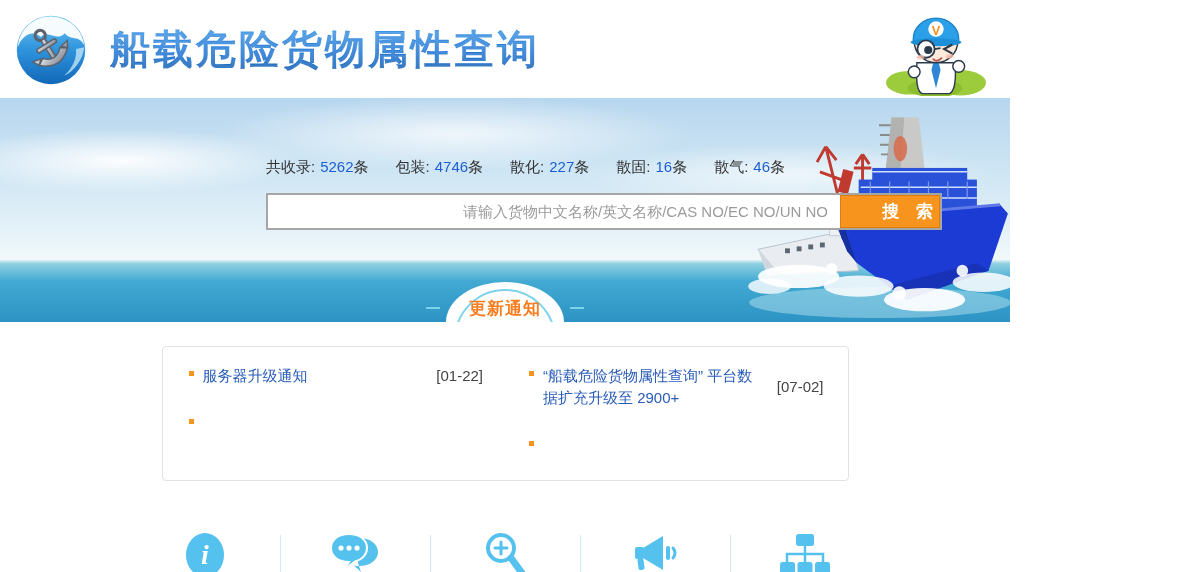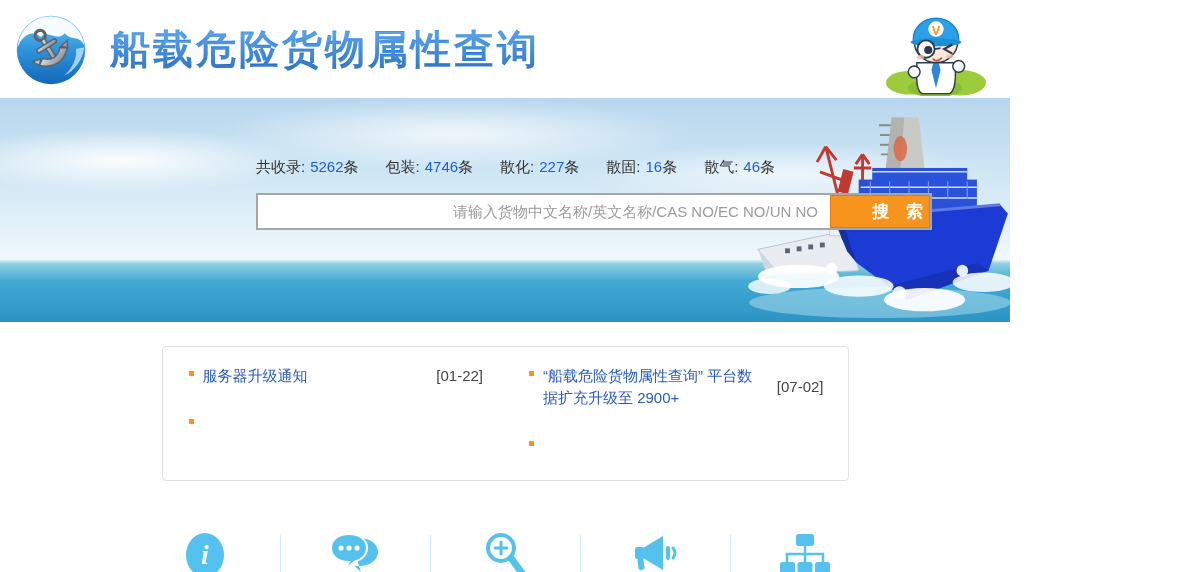--- a/index.html
+++ b/index.html
@@ -20,21 +20,21 @@
   
   .hero {
     position:relative; height:224px;
     background:
       radial-gradient(ellipse 260px 46px at 12% 28%, rgba(255,255,255,.95), rgba(255,255,255,0) 70%),
       radial-gradient(ellipse 340px 52px at 45% 16%, rgba(255,255,255,.75), rgba(255,255,255,0) 70%),
       radial-gradient(ellipse 300px 44px at 78% 34%, rgba(255,255,255,.65), rgba(255,255,255,0) 70%),
       linear-gradient(180deg,#b7d6ee 0%,#cfe6f4 34%,#e7f3f9 62%,#f2f9fb 72%,#8ed0e0 74%,#41a9d3 82%,#2d93c4 100%);
   }
   .ship { position:absolute; right:-6px; bottom:0; width:272px; height:218px; }
-  .hero-content { position:absolute; left:256px; top:60px; width:676px; }
+  .hero-content { position:absolute; left:266px; top:60px; width:676px; }
   .stats { display:flex; gap:27px; font-size:15px; color:#333; white-space:nowrap; }
   .stat-label { margin-right:5px; }
   .stat-value { color:#1d5fd3; }
   .search-bar { display:flex; height:37px; margin-top:16px; border:2px solid #a6a6a6; background:#fff; }
   .search-input { flex:1; border:0; outline:0; padding:0 12px; font-size:15px; color:#333;text-align:right; }
   .search-input::placeholder { color:#9b9b9b; }
   .search-btn {
     width:100px; background:#f7941d; border:1px solid #dd7d10; color:#fff;
     font-size:17px; font-weight:bold; letter-spacing:6px; padding-left:14px; cursor:pointer;
     font-family:inherit;
@@ -203,20 +203,26 @@
         <span class="stat"><span class="stat-label">散气:</span><span class="stat-value">46</span><span>条</span></span>
       </div>
 
       <div class="search-bar">
         <input class="search-input" type="text" placeholder="请输入货物中文名称/英文名称/CAS NO/EC NO/UN NO" style="">
         <button class="search-btn">搜 索</button>
       </div>
 
     </div>
 
+    <div class="ribbon-wrap">
+      <div class="ribbon">
+        <div class="ribbon-arc"></div>
+        <div class="ribbon-label">更新通知</div>
+      </div>
+    </div>
   </div>
 
   <div class="notice-box">
     <ul class="notice-col">
       <li class="notice-item">
         <span class="bullet"></span>
         <a class="notice-link">服务器升级通知</a>
         <span class="notice-date">[01-22]</span>
       </li>
       <li class="notice-item">

